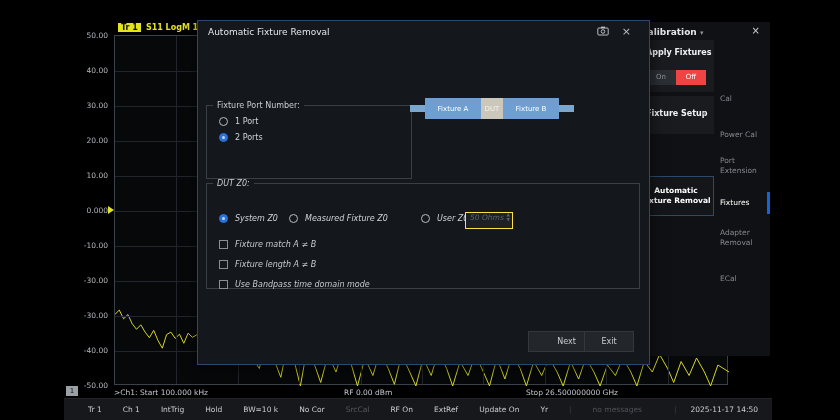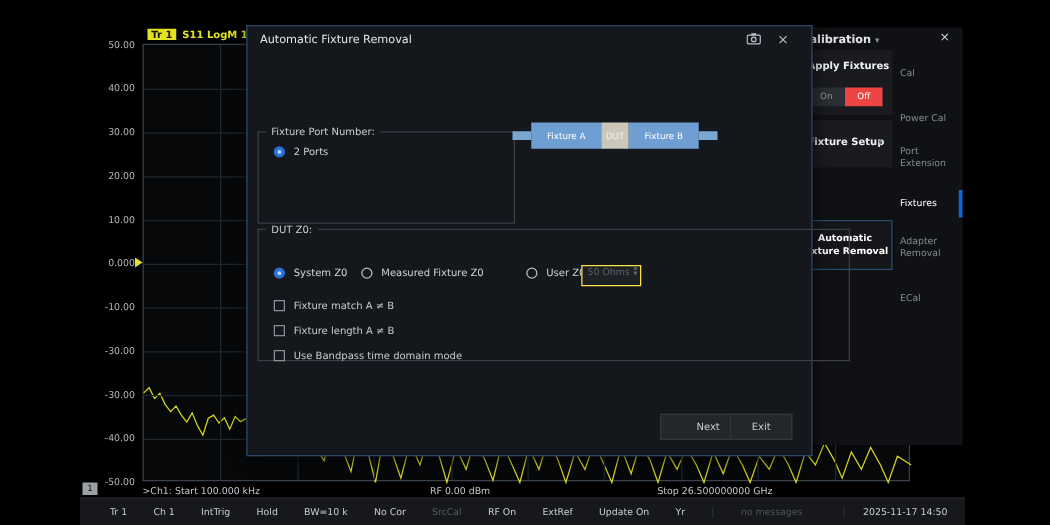--- a/index.html
+++ b/index.html
@@ -54,36 +54,36 @@
   .tg { flex:1; font-size:7px; text-align:center; line-height:15px; color:#8f959b; background:#2b2e33; }
   .tg.active { background:#ef4444; color:#fff; }
   .p-setup { top:74px; height:38px; }
   .p-setup .lbl { display:block; padding:13px 0 0 8px; font-size:8px; font-weight:bold; color:#f0f2f4; }
   .p-setup .chev { position:absolute; right:8px; top:14px; font-size:7px; color:#6a6e74; }
   .afr-btn { position:absolute; left:4px; top:154px; width:76px; height:40px; background:#14161a;
     border:1px solid #2b4a6b; color:#fff; font-size:7.5px; font-weight:bold; text-align:center;
     display:flex; align-items:center; justify-content:center; line-height:1.35; }
   .menu { position:absolute; left:84px; top:0; width:53px; height:100%; }
   .menu-item { position:absolute; left:0; width:100%; font-size:7.5px; color:#84898f; line-height:1.3;
-    padding-left:2px; }
+    padding-left:2px;margin-top:40px; }
   .menu-item.active { color:#fff; }
   .menu-item.active::after { content:""; position:absolute; right:1px; top:-6px; bottom:-6px; width:3px;
     background:#1366d6; }
 
   
   .dialog { position:absolute; left:133px; top:20px; width:453px; height:345px; background:#14171c;
     border:1px solid #2b4a6b; z-index:5; box-shadow:0 3px 14px rgba(0,0,0,.65); }
   .dlg-title { position:absolute; left:10px; top:6px; font-size:9px; color:#e4e6e8; }
   .dlg-cam { position:absolute; right:40px; top:5px; }
   .dlg-close { position:absolute; right:18px; top:4px; font-size:11px; color:#b9bec4; }
   fieldset { position:absolute; border:1px solid #3b3f45; padding:0; margin:0; }
   legend { margin-left:6px; padding:0 4px; font-size:8px; color:#c9cdd2; }
   .fs1 { left:8px; top:16px; width:206px; height:58px; }
   .fs2 { left:8px; top:80px; width:206px; height:78px; }
-  .fs3 { left:8px; top:158px; width:474px; height:110px; }
+  .fs3 { left:8px; top:158px; width:434px; height:110px;font-style:italic; }
   .frow { display:flex; align-items:center; gap:7px; margin:7px 0 0 12px; font-size:8px; color:#d0d4d8; }
   .radio { width:9px; height:9px; border-radius:50%; border:1px solid #b9bec4; background:transparent;
     flex:0 0 auto; position:relative; }
   .radio.sel { border-color:#2a72d8; background:#2a72d8; }
   .radio.sel::after { content:""; position:absolute; left:2px; top:2px; width:3px; height:3px;
     border-radius:50%; background:#bcd8f8; }
   .ddown { display:inline-flex; align-items:center; justify-content:space-between; width:30px; height:13px;
     background:#1d2126; border:1px solid #3a3e44; color:#60646a; font-size:7.5px; padding:0 3px; }
   .cbox { width:9px; height:9px; border:1px solid #8a8f95; background:transparent; flex:0 0 auto; }
   .cbox.dis { border-color:#4a4e54; }
@@ -274,20 +274,24 @@
           <rect x="4" y="0.6" width="4" height="1.6" fill="#b9bec4"></rect>
           <circle cx="6" cy="5.5" r="1.8" fill="none" stroke="#b9bec4" stroke-width="1"></circle>
         </svg>
     </span>
     <span class="dlg-close">×</span>
 
 
     <fieldset class="fs2">
       <legend>Fixture Port Number:</legend>
       <div class="frow">
+        <span class="radio"></span>
+        <span>1 Port</span>
+      </div>
+      <div class="frow">
         <span class="radio sel"></span>
         <span>2 Ports</span>
       </div>
     </fieldset>
 
     <div class="diagram">
       <span class="stub"></span>
       <span class="seg fx">Fixture A</span>
       <span class="seg dut">DUT</span>
       <span class="seg fx">Fixture B</span>

